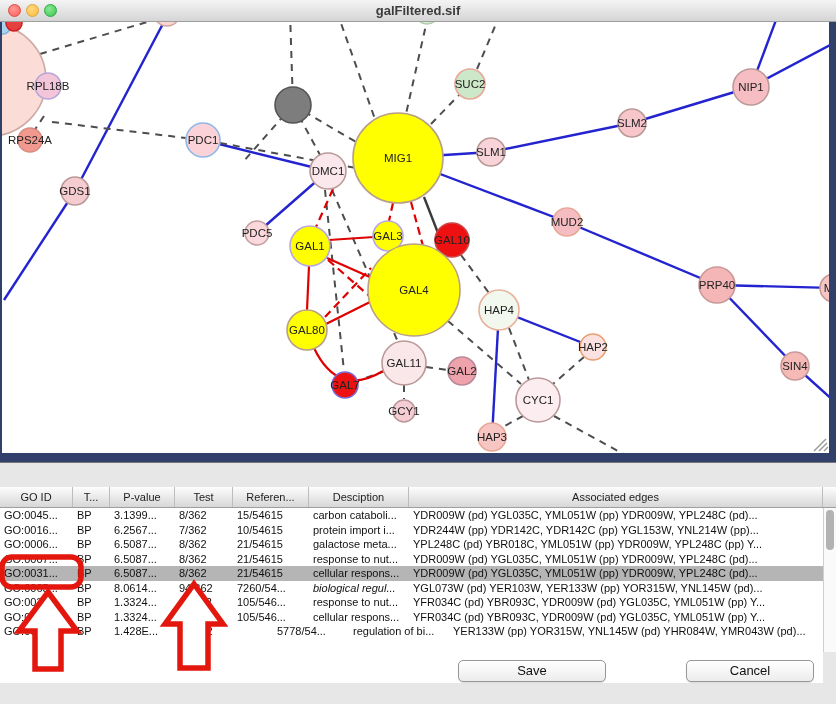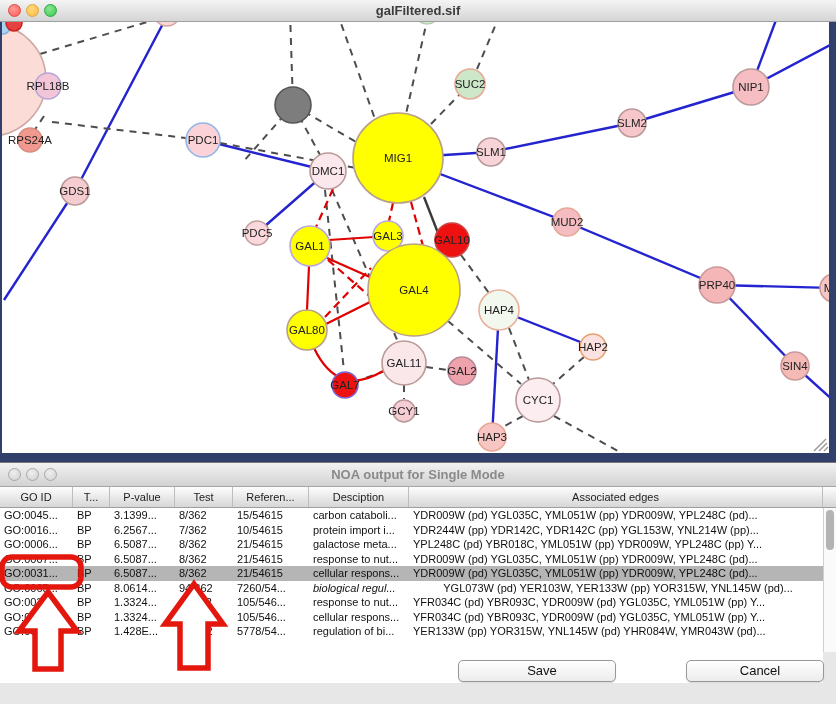--- a/index.html
+++ b/index.html
@@ -23,21 +23,21 @@
     border-right:1px solid #bdbdbd;box-sizing:border-box;overflow:hidden;white-space:nowrap;flex:none;}
   #tbl-body{position:absolute;left:0;top:45px;width:823px;height:175px;background:#fff;overflow:hidden;}
   .trow{display:flex;height:14.5px;align-items:center;}
   .trow.sel{background:#b5b5b5;}
   .tcell{flex:none;font-size:11px;color:#111;padding-left:4px;box-sizing:border-box;
     overflow:hidden;white-space:nowrap;}
   #tbl-scroll{position:absolute;left:823px;top:45px;width:13px;height:144px;background:#fafafa;border-left:1px solid #cfcfcf;box-sizing:border-box;}
   #tbl-thumb{position:absolute;left:2px;top:2px;width:8px;height:40px;border-radius:5px;background:#b3b3b3;}
   .mac-btn{position:absolute;height:20px;border:1px solid #979797;border-radius:5px;
     background:linear-gradient(#ffffff,#ececec);font-size:13px;color:#111;text-align:center;line-height:19px;
-    box-shadow:0 1px 1px rgba(0,0,0,0.15);padding-left:10px;}
+    box-shadow:0 1px 1px rgba(0,0,0,0.15);}
   #overlay{position:absolute;left:0;top:0;width:836px;height:704px;pointer-events:none;}
 </style>
 </head>
 <body>
 
 <div id="screen">
 
   <div id="net-window">
     <div id="net-titlebar">
       <div class="tl" style="left:8px;background:radial-gradient(circle at 40% 35%,#ff9a96,#fc5b57);border:1px solid #e2463f;"></div>
@@ -161,26 +161,20 @@
           <circle cx="834" cy="288" r="14" fill="#f6c6c4" stroke="#c99999" stroke-width="1.6"></circle>
           <text x="834" y="292" text-anchor="middle" font-size="11.5" font-family="&quot;Liberation Sans&quot;,sans-serif" fill="#222">MSI</text>
           <line x1="814" y1="451" x2="826" y2="439" stroke="#9a9a9a" stroke-width="1.5"></line>
           <line x1="819" y1="451" x2="827" y2="443" stroke="#9a9a9a" stroke-width="1.5"></line>
           <line x1="824" y1="451" x2="828" y2="447" stroke="#9a9a9a" stroke-width="1.5"></line>
         </svg>
     </div>
   </div>
 
   <div id="tbl-window">
-    <div id="tbl-titlebar">
-      <div class="tl tl-gray" style="left:8px;top:5px;"></div>
-      <div class="tl tl-gray" style="left:26px;top:5px;"></div>
-      <div class="tl tl-gray" style="left:44px;top:5px;"></div>
-      <div id="tbl-title">NOA output for Single Mode</div>
-    </div>
     <div id="tbl-header">
         <div class="hcell" style="width: 73px;">GO ID</div>
         <div class="hcell" style="width: 37px;">T...</div>
         <div class="hcell" style="width: 65px;">P-value</div>
         <div class="hcell" style="width: 58px;">Test</div>
         <div class="hcell" style="width: 76px;">Referen...</div>
         <div class="hcell" style="width: 100px;">Desciption</div>
         <div class="hcell" style="width: 414px;">Associated edges</div>
         <div class="hcell" style="width: 13px; border-right: none;"></div>
       </div>
@@ -230,21 +224,21 @@
           <div class="tcell" style="width: 100px;">cellular respons...</div>
           <div class="tcell" style="width: 414px;">YDR009W (pd) YGL035C, YML051W (pp) YDR009W, YPL248C (pd)...</div>
         </div>
         <div class="trow">
           <div class="tcell" style="width: 73px;">GO:0065...</div>
           <div class="tcell" style="width: 37px;">BP</div>
           <div class="tcell" style="width: 65px;">8.0614...</div>
           <div class="tcell" style="width: 58px;">94/362</div>
           <div class="tcell" style="width: 76px;">7260/54...</div>
           <div class="tcell" style="width: 100px; font-style: italic;">biological regul...</div>
-          <div class="tcell" style="width: 414px; text-align: center;">YGL073W (pd) YER103W, YER133W (pp) YOR315W, YNL145W (pd)...</div>
+          <div class="tcell" style="width: 414px;">YGL073W (pd) YER103W, YER133W (pp) YOR315W, YNL145W (pd)...</div>
         </div>
         <div class="trow">
           <div class="tcell" style="width: 73px;">GO:0031...</div>
           <div class="tcell" style="width: 37px;">BP</div>
           <div class="tcell" style="width: 65px;">1.3324...</div>
           <div class="tcell" style="width: 58px;">11/362</div>
           <div class="tcell" style="width: 76px;">105/546...</div>
           <div class="tcell" style="width: 100px;">response to nut...</div>
           <div class="tcell" style="width: 414px;">YFR034C (pd) YBR093C, YDR009W (pd) YGL035C, YML051W (pp) Y...</div>
         </div>
@@ -255,21 +249,21 @@
           <div class="tcell" style="width: 58px;">11/362</div>
           <div class="tcell" style="width: 76px;">105/546...</div>
           <div class="tcell" style="width: 100px;">cellular respons...</div>
           <div class="tcell" style="width: 414px;">YFR034C (pd) YBR093C, YDR009W (pd) YGL035C, YML051W (pp) Y...</div>
         </div>
         <div class="trow">
           <div class="tcell" style="width: 73px;">GO:0050...</div>
           <div class="tcell" style="width: 37px;">BP</div>
           <div class="tcell" style="width: 65px;">1.428E...</div>
           <div class="tcell" style="width: 58px;">80/362</div>
-          <div class="tcell" style="width: 76px;">5778/54...</div>
+          <div class="tcell" style="width: 76px; margin-left: 40px;">5778/54...</div>
           <div class="tcell" style="width: 100px;">regulation of bi...</div>
           <div class="tcell" style="width: 414px;">YER133W (pp) YOR315W, YNL145W (pd) YHR084W, YMR043W (pd)...</div>
         </div>
       </div>
     <div id="tbl-scroll">
       <div id="tbl-thumb"></div>
     </div>
     <div class="mac-btn" style="left:458px;top:197px;width:146px;">Save</div>
     <div class="mac-btn" style="left:686px;top:197px;width:126px;">Cancel</div>
   </div>

